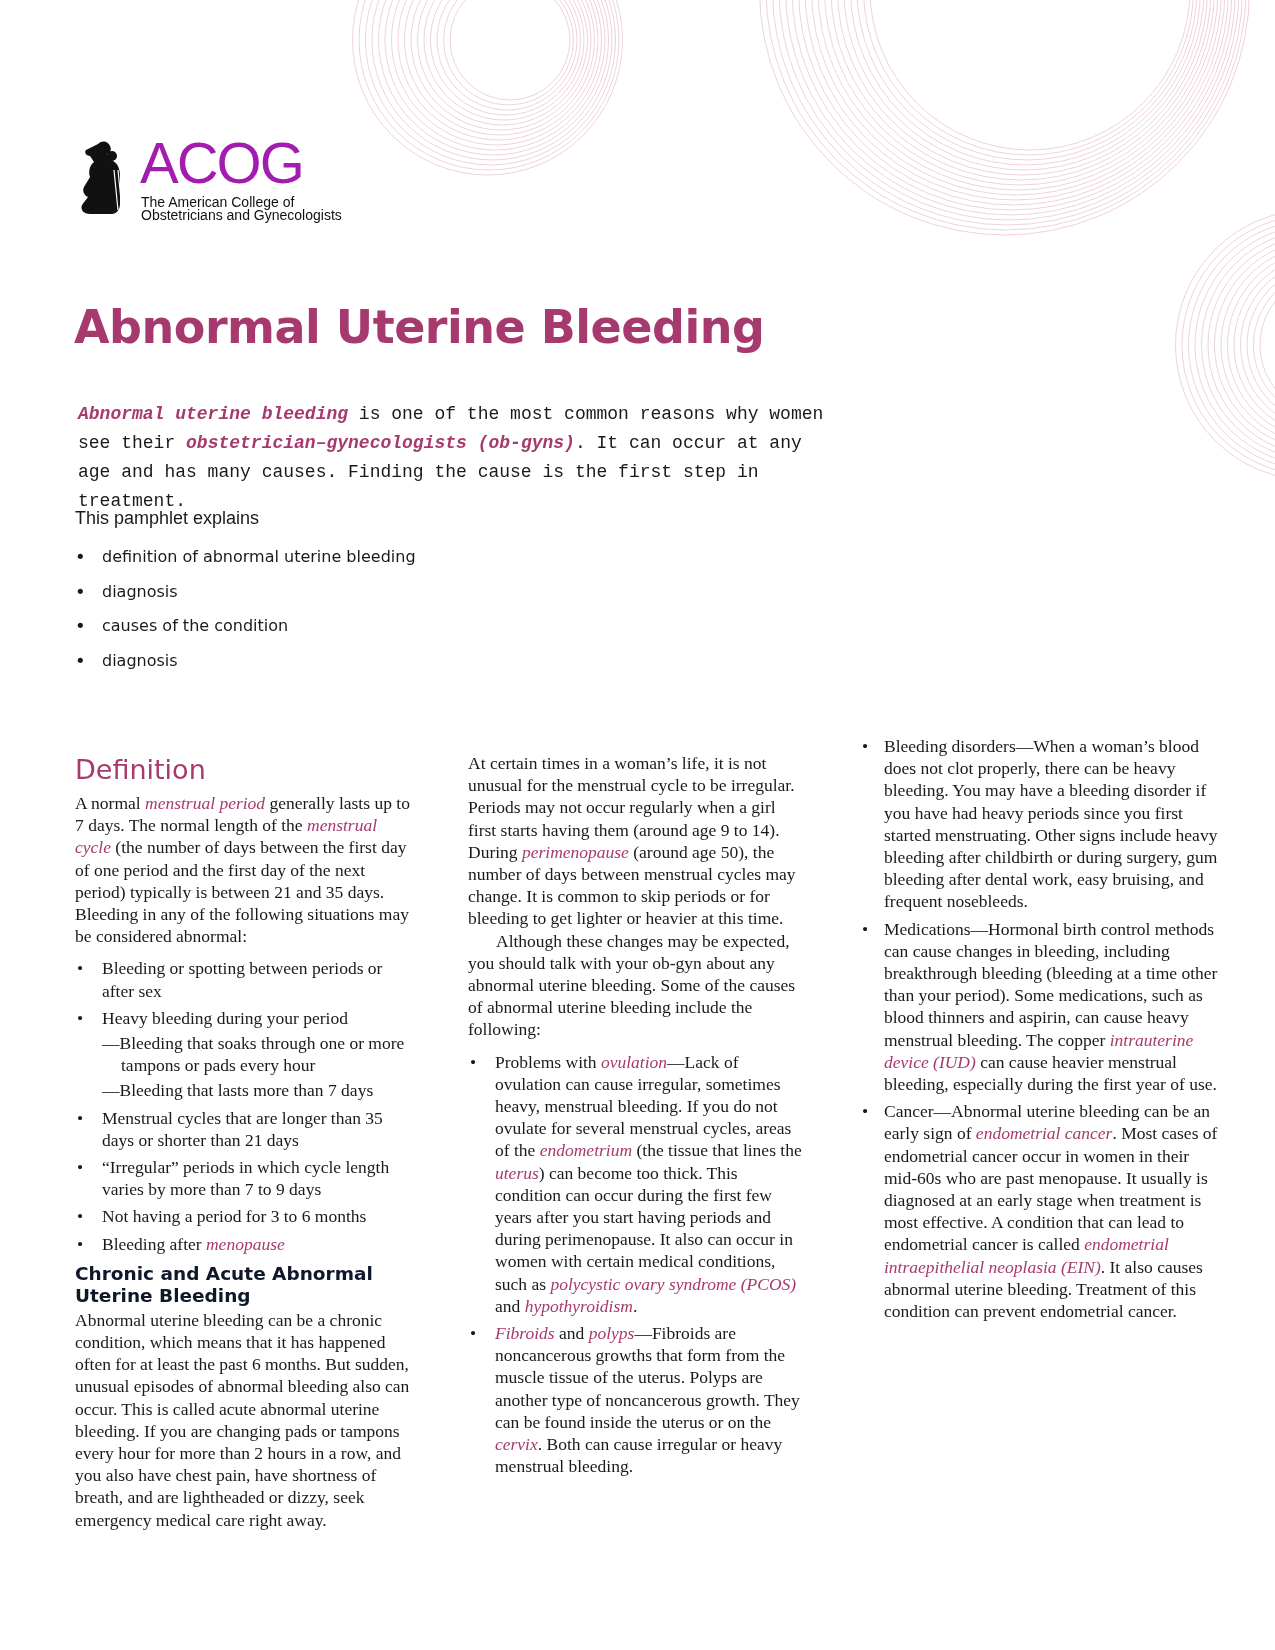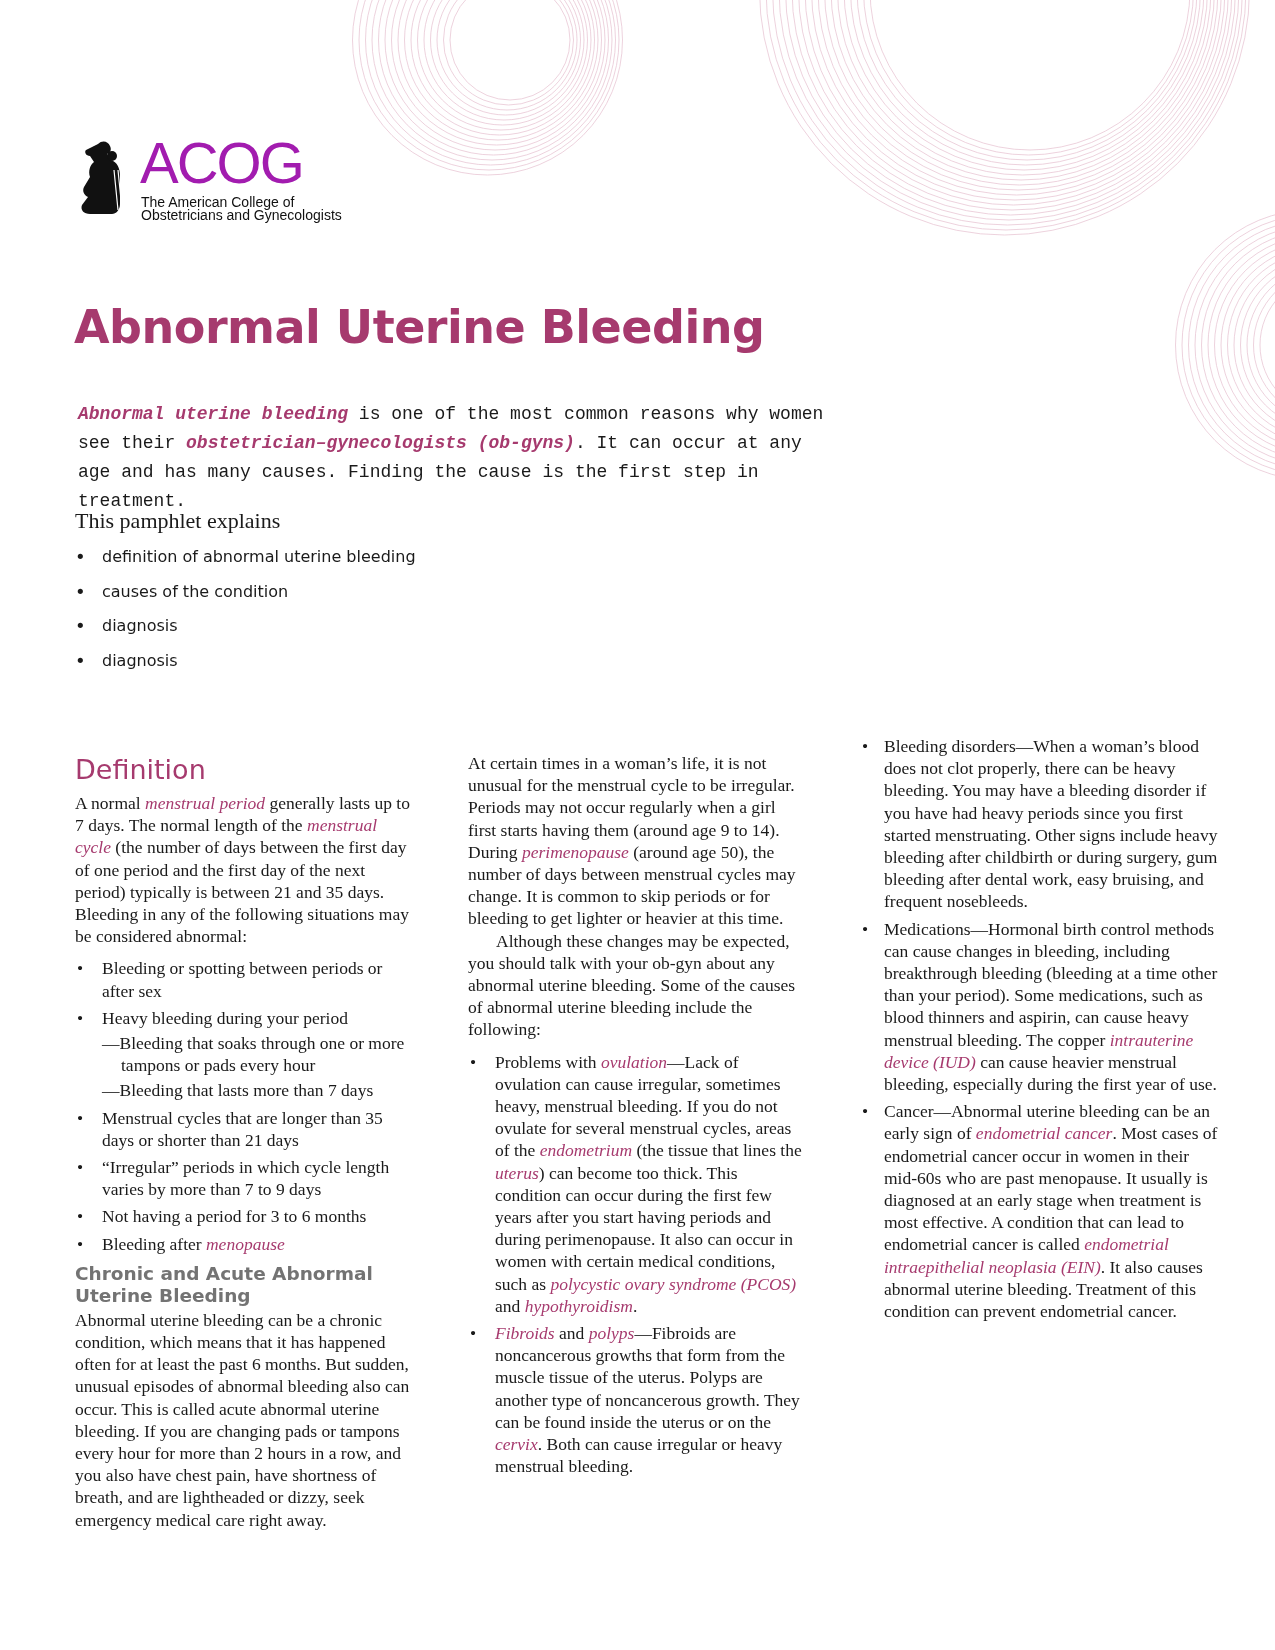--- a/index.html
+++ b/index.html
@@ -5,30 +5,30 @@
   html, body { margin:0; padding:0; background:#ffffff; }
   body { width:1275px; height:1650px; position:relative; overflow:hidden; color:#1a1a1a; }
   .deco { position:absolute; left:0; top:0; width:1275px; height:520px; pointer-events:none; }
   .logo { position:absolute; left:78px; top:140px; width:260px; height:95px; }
   .logo-mark { position:absolute; left:0; top:0; width:54px; height:80px; }
   .logo-word { position:absolute; left:62px; top:-6px; font-family:"Liberation Sans", sans-serif; font-size:58px; letter-spacing:-2px; color:#a21caf; line-height:1; }
   .logo-sub { position:absolute; left:63px; top:56px; font-family:"Liberation Sans", sans-serif; font-size:14px; line-height:13px; color:#111; white-space:nowrap; }
   .title { position:absolute; left:74px; top:300px; margin:0; font-family:"DejaVu Sans", sans-serif; font-weight:bold; font-size:46px; letter-spacing:-0.5px; color:#a63a6e; }
   .intro { position:absolute; left:70px; top:392px; width:760px; margin:8px; font-family:Liberation Mono, monospace; font-size:18px; line-height:29px; color:#1a1a1a; }
   .accent-i { color:#a63a6e; font-style:italic; font-weight:bold; }
-  .explains { position:absolute; left:75px; top:508px; margin:0; font-family:Liberation Serif, serif; font-size:22px; }
+  .explains { position:absolute; left:75px; top:508px; margin:0; font-family:Liberation Sans, sans-serif; font-size:18px; }
   .toc { position:absolute; left:75px; top:540px; margin:0; padding:0; list-style:none; font-family:"DejaVu Sans", sans-serif; font-size:16px; }
   .toc li { position:relative; padding-left:27px; height:34.5px; line-height:34px; }
   .toc li::before { content:"\2022"; position:absolute; left:0; top:0; font-size:18px; }
   .col { position:absolute; top:752px; font-family:"Liberation Serif", serif; font-size:17.5px; line-height:22.2px; color:#1a1a1a; }
   .col1 { left:75px; width:340px; }
   .col2 { left:468px; width:340px; }
   .col3 { left:860px; width:360px; top:735px; }
   .h2 { margin:0 0 4px 0; font-family:"DejaVu Sans", sans-serif; font-weight:normal; font-size:27px; line-height:36px; color:#a63a6e; }
-  .h3 { margin:8px 0 2px 0; font-family:"DejaVu Sans", sans-serif; font-weight:bold; font-size:18.5px; line-height:22px; color:#737373; }
+  .h3 { margin:8px 0 2px 0; font-family:"DejaVu Sans", sans-serif; font-weight:bold; font-size:18.5px; line-height:22px; color:#0f172a; }
   p.body { margin:0; }
   p.indent { text-indent:28px; }
   .term { color:#a63a6e; font-style:italic; }
   ul.blist { list-style:none; margin:10px 0 0 0; padding:0; }
   ul.blist > li { position:relative; padding-left:27px; margin-bottom:5px; }
   ul.blist > li::before { content:"\2022"; position:absolute; left:2px; top:0; }
   ul.sub { list-style:none; margin:3px 0 0 0; padding:0; }
   ul.sub li { padding-left:19px; text-indent:-19px; margin-bottom:3px; }
   .col3 ul.blist { margin-top:0; }
   .col3 ul.blist > li { padding-left:24px; }
@@ -106,22 +106,22 @@
   </div>
 </div>
 
 <h1 class="title">Abnormal Uterine Bleeding</h1>
 
 <p class="intro"><span class="accent-i">Abnormal uterine bleeding</span><span> is one of the most common reasons why women see their </span><span class="accent-i">obstetrician–gynecologists (ob-gyns)</span><span>. It can occur at any age and has many causes. Finding the cause is the first step in treatment.</span></p>
 
 <p class="explains">This pamphlet explains</p>
 <ul class="toc">
   <li>definition of abnormal uterine bleeding</li>
+  <li>diagnosis</li>
   <li>causes of the condition</li>
-  <li>diagnosis</li>
   <li>diagnosis</li>
 </ul>
 
 <div class="col col1">
   <h2 class="h2">Definition</h2>
   <p class="body"><span>A normal </span><span class="term">menstrual period</span><span> generally lasts up to 7 days. The normal length of the </span><span class="term">menstrual cycle</span><span> (the number of days between the first day of one period and the first day of the next period) typically is between 21 and 35 days. Bleeding in any of the following situations may be considered abnormal:</span></p>
   <ul class="blist">
     <li>Bleeding or spotting between periods or after sex</li>
     <li><span>Heavy bleeding during your period</span>
       <ul class="sub">

